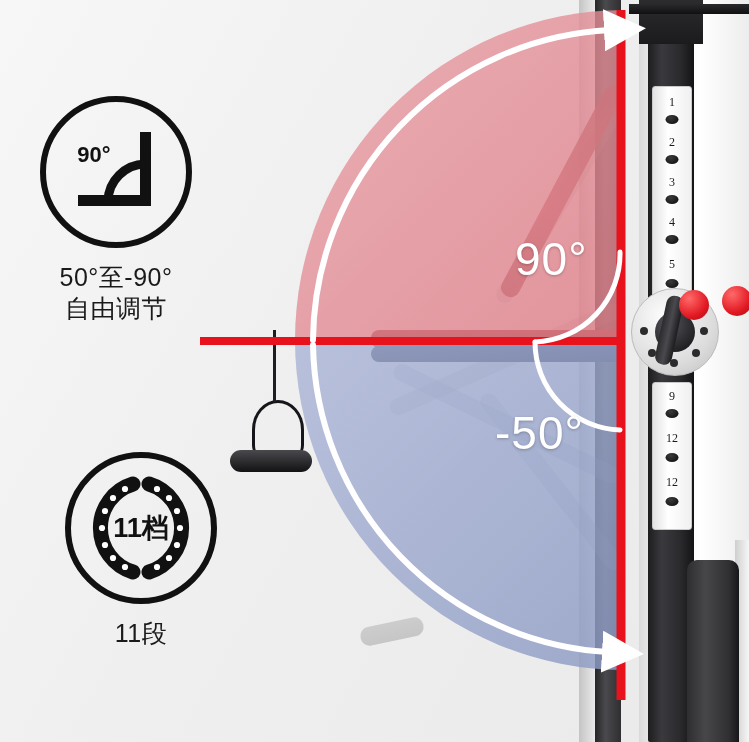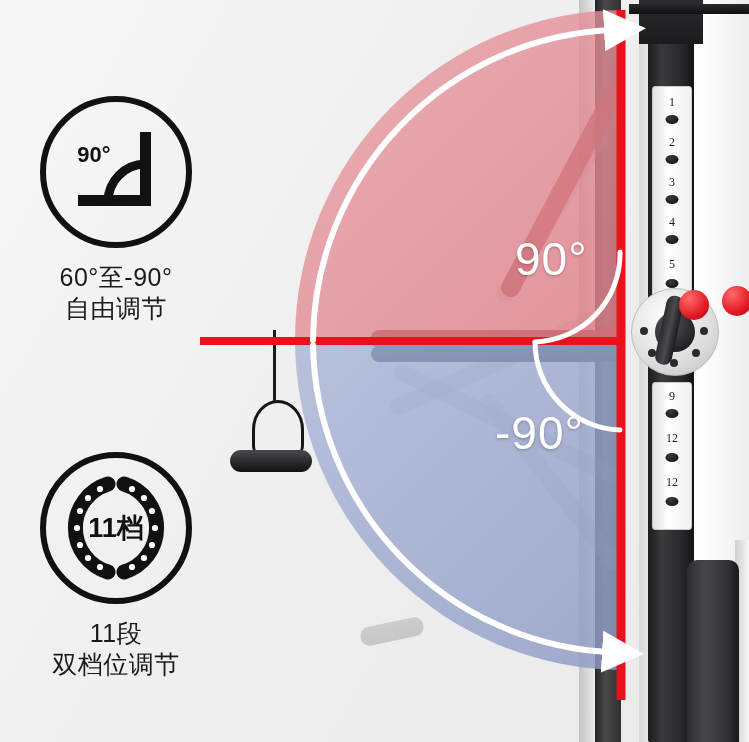--- a/index.html
+++ b/index.html
@@ -19,21 +19,21 @@
     background:linear-gradient(120deg,#f7f7f7 0%,#efefef 45%,#eaeaea 100%);
   }
 
   
   .features{
     position:absolute;left:0;top:0;width:232px;height:742px;
     z-index:40;
   }
   .feature{position:absolute;left:0;width:232px;text-align:center;}
   .feature.f1{top:96px;}
-  .feature.f2{top:452px;}
+  .feature.f2{top:452px;margin-left:25px;}
   .badge{
     width:152px;height:152px;margin:0 auto;
     border:6px solid #111;border-radius:50%;
     position:relative;background:transparent;
     box-sizing:border-box;
   }
   
   .angle-glyph{position:absolute;left:0;top:0;width:100%;height:100%;}
   .caption{
     margin-top:14px;
@@ -269,39 +269,39 @@
 
       <path d="M 123 340 A 313 313 0 0 1 420 30" fill="none" stroke="#ffffff" stroke-width="6" stroke-linecap="round" marker-end="url(#arrowR)"></path>
 
       <path d="M 123 345 A 313 313 0 0 0 418 652" fill="none" stroke="#ffffff" stroke-width="6" stroke-linecap="round" marker-end="url(#arrowR)"></path>
 
       <path d="M 430 252 A 88 88 0 0 1 345 342" fill="none" stroke="#ffffff" stroke-width="5" stroke-linecap="round"></path>
       <path d="M 345 342 A 88 88 0 0 0 430 430" fill="none" stroke="#ffffff" stroke-width="5" stroke-linecap="round"></path>
     </svg>
 
     <div class="deg-label top">90°</div>
-    <div class="deg-label bot">-90°</div>
+    <div class="deg-label bot">-50°</div>
   </div>
 
   <div class="features">
 
     <div class="feature f1">
       <div class="badge">
         <svg class="angle-glyph" viewBox="0 0 140 140">
 
           <rect x="94" y="30" width="11" height="74" fill="#111"></rect>
 
           <rect x="32" y="93" width="73" height="11" fill="#111"></rect>
 
           <path d="M 62 99 A 38 38 0 0 1 99 62" fill="none" stroke="#111" stroke-width="9"></path>
         </svg>
         <div class="badge-text" style="font-size:22px;left:-44px;top:38%;">90°</div>
       </div>
       <div class="caption">
-        <span>60°至-90°</span>
+        <span>50°至-90°</span>
         <span class="l2">自由调节</span>
       </div>
     </div>
 
     <div class="feature f2">
       <div class="badge">
         <svg class="angle-glyph" viewBox="0 0 140 140">
 
           <path d="M 62 26 A 46 46 0 0 0 62 114" fill="none" stroke="#111" stroke-width="15" stroke-linecap="round"></path>
 
@@ -320,17 +320,16 @@
           <circle cx="106" cy="53" r="3.1" fill="#fff"></circle>
           <circle cx="109" cy="70" r="3.1" fill="#fff"></circle>
           <circle cx="106" cy="87" r="3.1" fill="#fff"></circle>
           <circle cx="98" cy="100" r="3.1" fill="#fff"></circle>
           <circle cx="86" cy="109" r="3.1" fill="#fff"></circle>
         </svg>
         <div class="badge-text">11档</div>
       </div>
       <div class="caption">
         <span>11段</span>
-        <span class="l2">双档位调节</span>
       </div>
     </div>
   </div>
 </div>
 
 </body></html>

